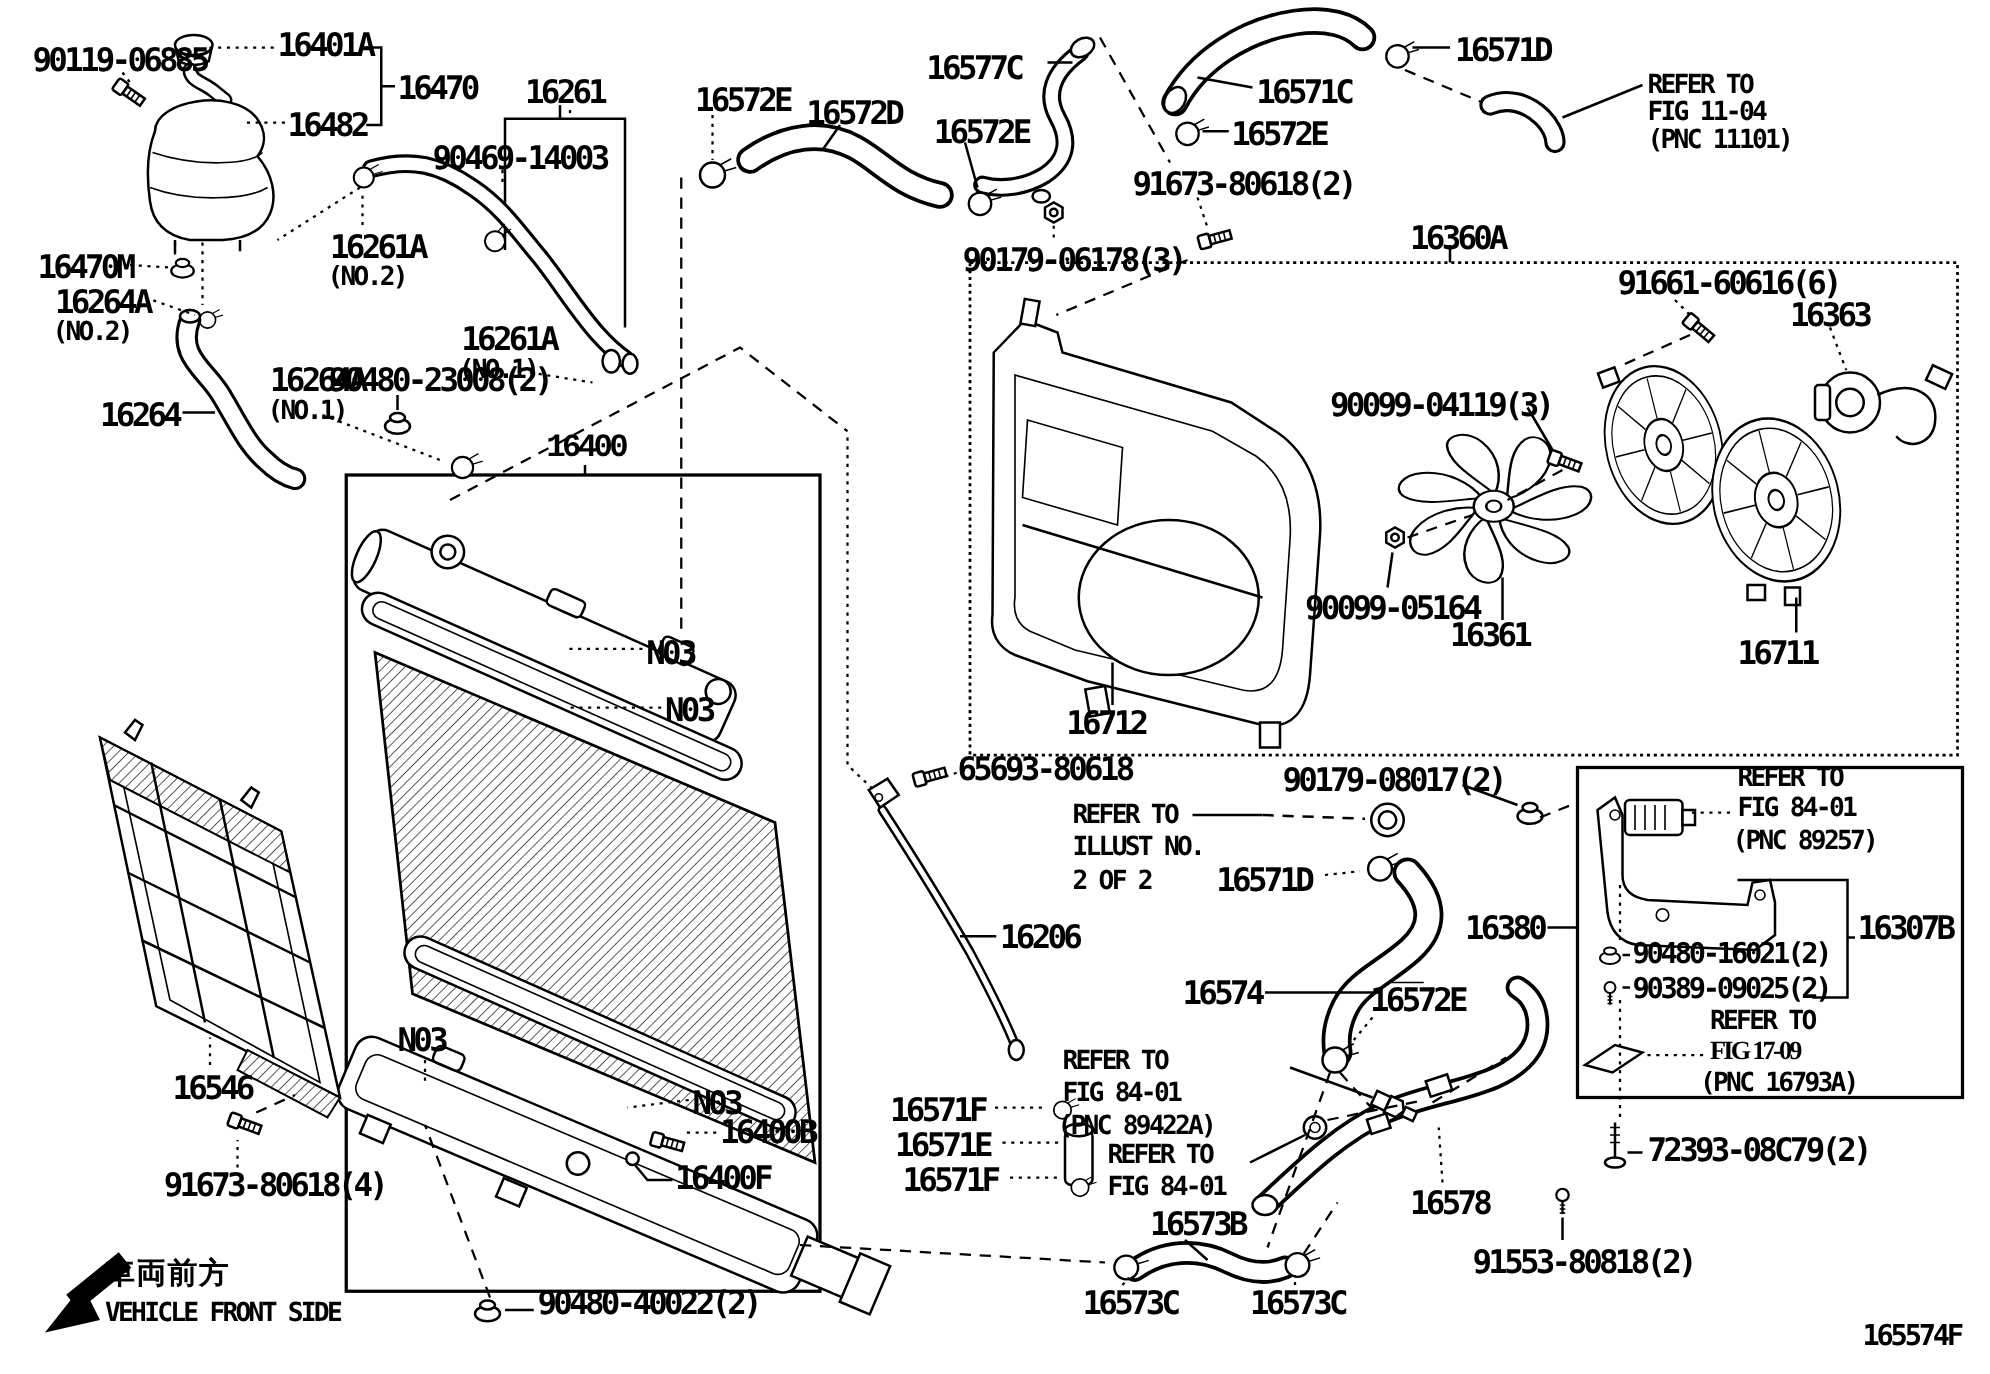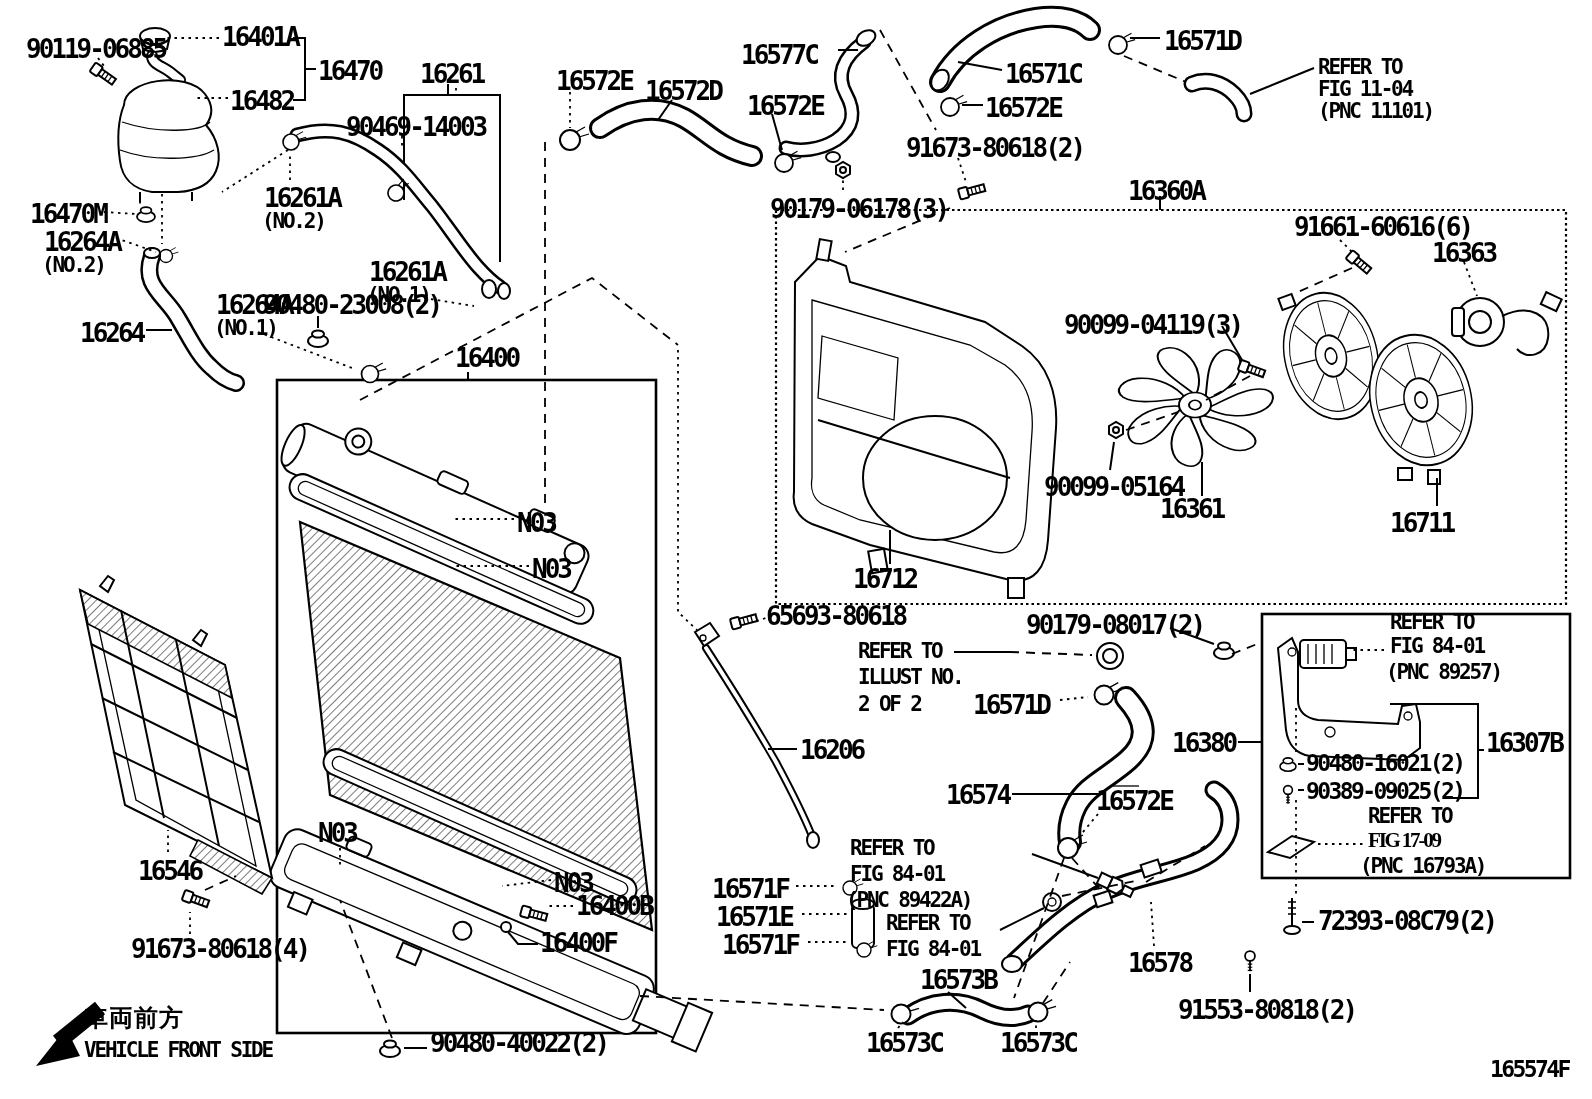--- a/index.html
+++ b/index.html
@@ -448,21 +448,21 @@
       <div class="lbl sm" style="left: 262px; top: 211px;">(NO.2)</div>
       <div class="lbl pn" style="left: 30px; top: 201px;">16470M</div>
       <div class="lbl pn" style="left: 44px; top: 229px;">16264A</div>
       <div class="lbl sm" style="left: 42px; top: 255px;">(NO.2)</div>
       <div class="lbl pn" style="left: 80px; top: 320px;">16264</div>
       <div class="lbl pn" style="left: 216px; top: 292px;">16264A</div>
       <div class="lbl pn" style="left: 263px; top: 292px;">90480-23008(2)</div>
       <div class="lbl sm" style="left: 214px; top: 318px;">(NO.1)</div>
       <div class="lbl pn" style="left: 369px; top: 259px;">16261A</div>
       <div class="lbl sm" style="left: 367px; top: 285px;">(NO.1)</div>
-      <div class="lbl pn" style="left: 455px; top: 345px;">16400</div>
+      <div class="lbl pn" style="left: 437px; top: 345px; font-family: Liberation Mono, monospace;">16400</div>
       <div class="lbl pn" style="left: 556px; top: 68px;">16572E</div>
       <div class="lbl pn" style="left: 645px; top: 78px;">16572D</div>
       <div class="lbl pn" style="left: 741px; top: 42px;">16577C</div>
       <div class="lbl pn" style="left: 747px; top: 93px;">16572E</div>
       <div class="lbl pn" style="left: 1005px; top: 61px;">16571C</div>
       <div class="lbl pn" style="left: 985px; top: 95px;">16572E</div>
       <div class="lbl pn" style="left: 906px; top: 135px;">91673-80618(2)</div>
       <div class="lbl pn" style="left: 770px; top: 196px;">90179-06178(3)</div>
       <div class="lbl pn" style="left: 1164px; top: 28px;">16571D</div>
       <div class="lbl sm" style="left: 1318px; top: 57px;">REFER TO</div>

